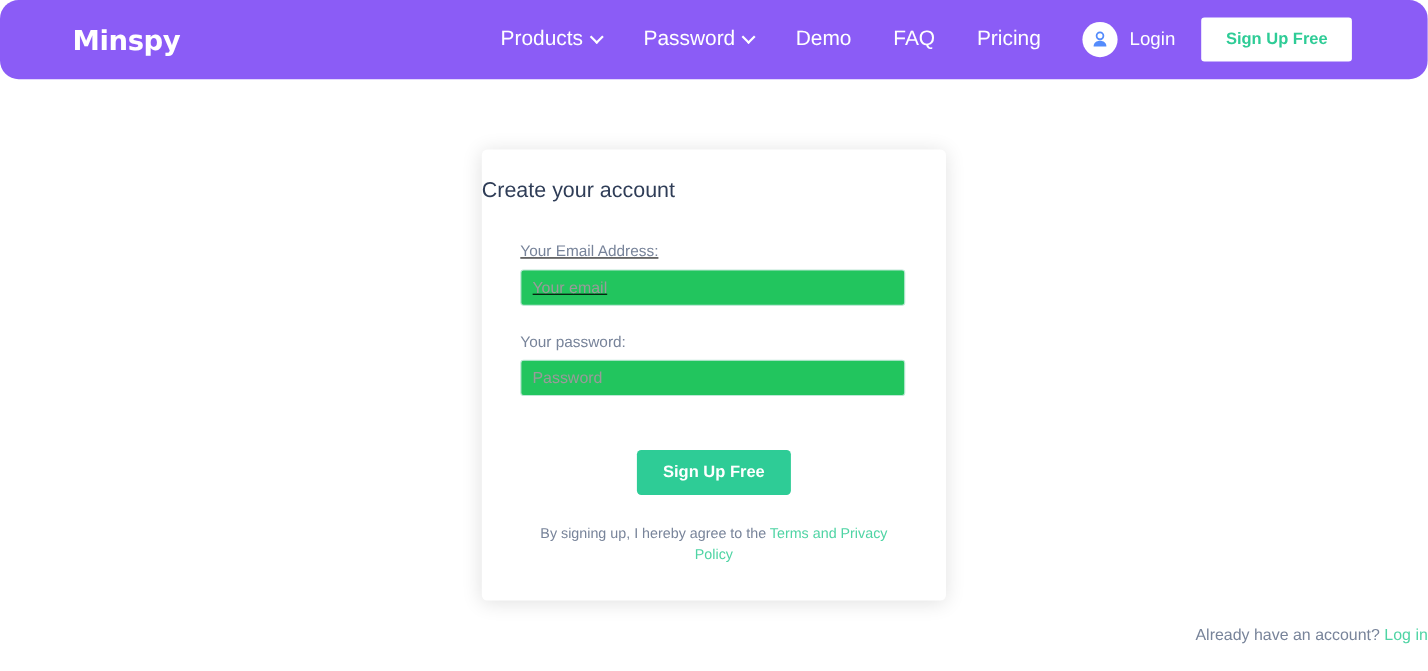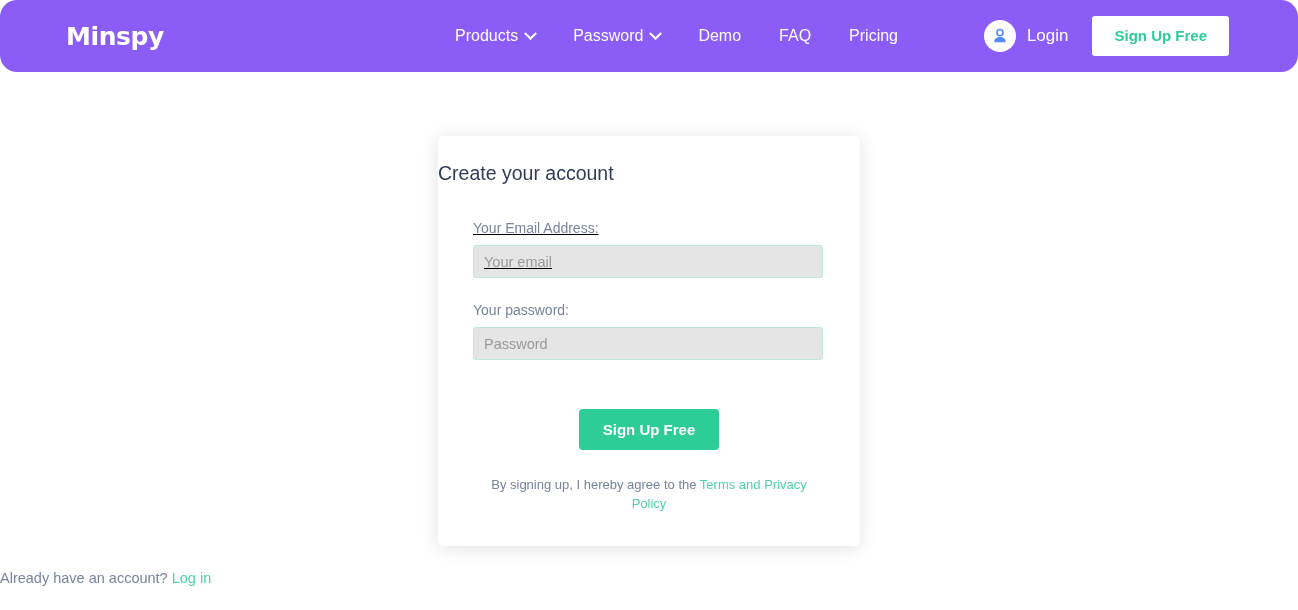--- a/index.html
+++ b/index.html
@@ -32,21 +32,21 @@
     font-family: "DejaVu Sans", sans-serif;
   }
   .nav-links {
     position: absolute;
     left: 455px;
     display: flex;
     align-items: center;
   }
   .nav-item {
     color: #ffffff;
-    font-size: 16px;
+    font-size: 19px;
     margin-right: 38px;
     display: flex;
     align-items: center;
     white-space: nowrap;
     cursor: pointer;
   }
   .nav-item:last-child { margin-right: 0; }
   .chev {
     display: inline-block;
     margin-left: 8px;
@@ -131,21 +131,21 @@
   .field-input {
     display: block;
     width: 350px;
     height: 33px;
     border: 1px solid #bde8d6;
     border-radius: 3px;
     padding: 0 10px;
     font-size: 14.5px;
     color: #444;
     outline: none;
-    background: #e5e5e5;
+    background: #22c55e;
     font-family: "Liberation Sans", sans-serif;
   }
   .field-input::placeholder { color: #9a9a9a; }
 
   .submit-wrap {
     text-align: center;
     margin-top: 49px;
   }
   .submit-btn {
     width: 140px;
@@ -171,21 +171,21 @@
   .terms-link {
     color: #4fd4a4;
     text-decoration: none;
     cursor: pointer;
   }
 
   .below-card {
     position: absolute;
     top: 498px;
     width: 100%;
-    text-align: left;
+    text-align: right;
     color: #78849a;
     font-size: 14.5px;
   }
   .login-inline {
     color: #4fd4a4;
     text-decoration: none;
     cursor: pointer;
   }
 </style>
 </head>

